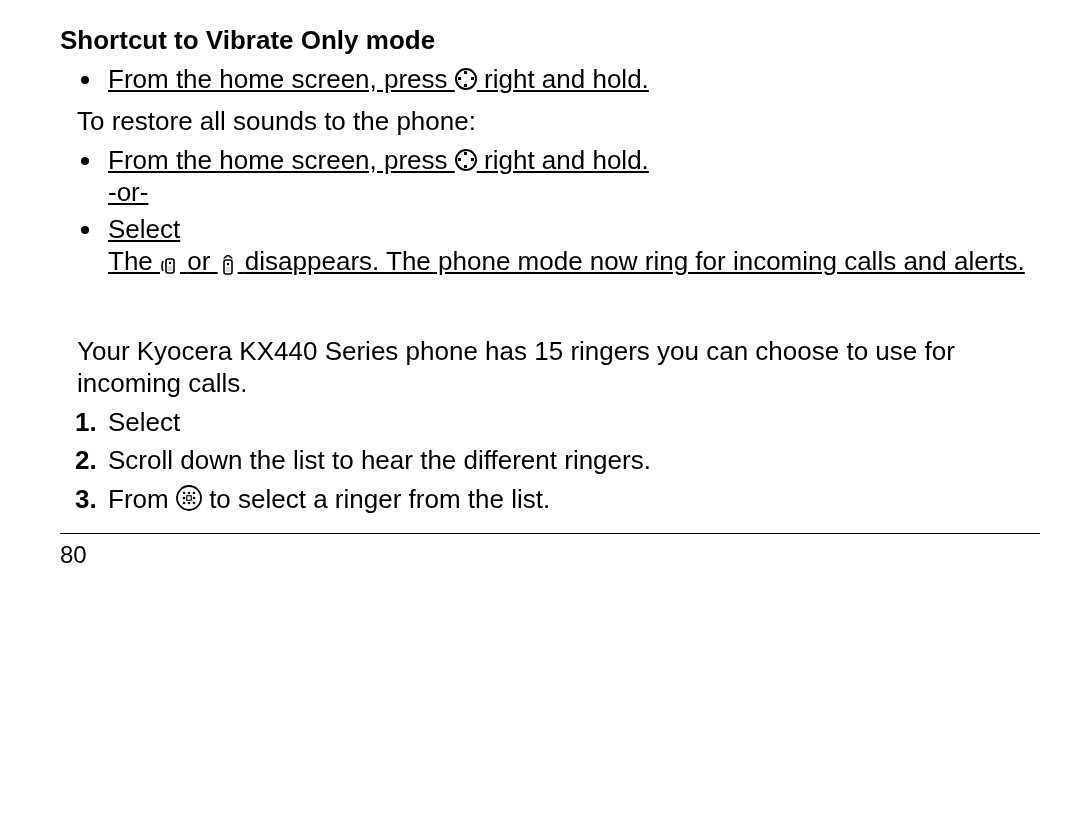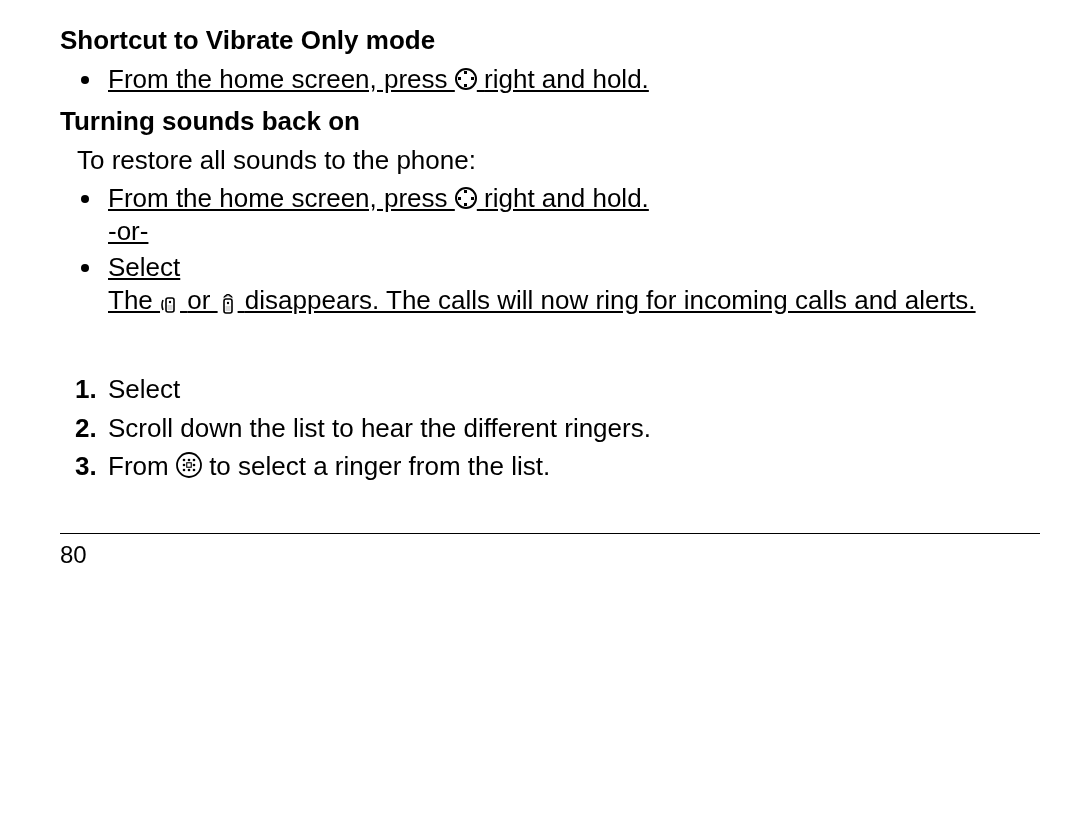--- a/index.html
+++ b/index.html
@@ -99,21 +99,20 @@
 
   <div class="heading">Shortcut to Vibrate Only mode</div>
   <ul class="bullet">
     <li>
       <span>From the home screen, press </span>
       <span class="icon icon-nav" title="navigation-circle-icon"></span>
       <span> right and hold.</span>
     </li>
   </ul>
 
-  <div class="heading">Turning sounds back on</div>
   <p class="para">To restore all sounds to the phone:</p>
   <ul class="bullet">
     <li>
       <span>From the home screen, press </span>
       <span class="icon icon-nav" title="navigation-circle-icon"></span>
       <span> right and hold.</span>
       <br>
       <span>-or-</span>
     </li>
     <li>
@@ -131,26 +130,27 @@
       <span> or </span>
       <span class="icon icon-vibe">
         <svg width="20" height="22" viewBox="0 0 20 22">
           <path d="M6 3 L10 0 L14 3" stroke="#000" stroke-width="1.4" fill="none"></path>
           <path d="M5 4 L10 1.5 L15 4" stroke="#000" stroke-width="1" fill="none" opacity="0.5"></path>
           <rect x="6" y="5" width="8" height="14" rx="2" fill="none" stroke="#000" stroke-width="1.6"></rect>
           <circle cx="10" cy="9" r="1.2" fill="#000"></circle>
           <rect x="7.5" y="12" width="5" height="5" fill="#000" opacity="0.15"></rect>
         </svg>
       </span>
-      <span> disappears. The calls will now ring for incoming calls and alerts.</span>
+      <span> disappears. The phone mode now ring for incoming calls and alerts.</span>
     </li>
   </ul>
 
   <div class="gap-block"></div>
 
+  <p class="para">Your Kyocera KX440 Series phone has 15 ringers you can choose to use for incoming calls.</p>
   <ol class="numbered">
     <li><span class="li-text">Select</span></li>
     <li><span class="li-text">Scroll down the list to hear the different ringers.</span></li>
     <li>
       <span class="li-text">
         <span>From </span>
         <span class="icon">
           <svg width="26" height="26" viewBox="0 0 26 26">
             <circle cx="13" cy="13" r="12" fill="none" stroke="#000" stroke-width="1.8"></circle>
             <g fill="#000">

